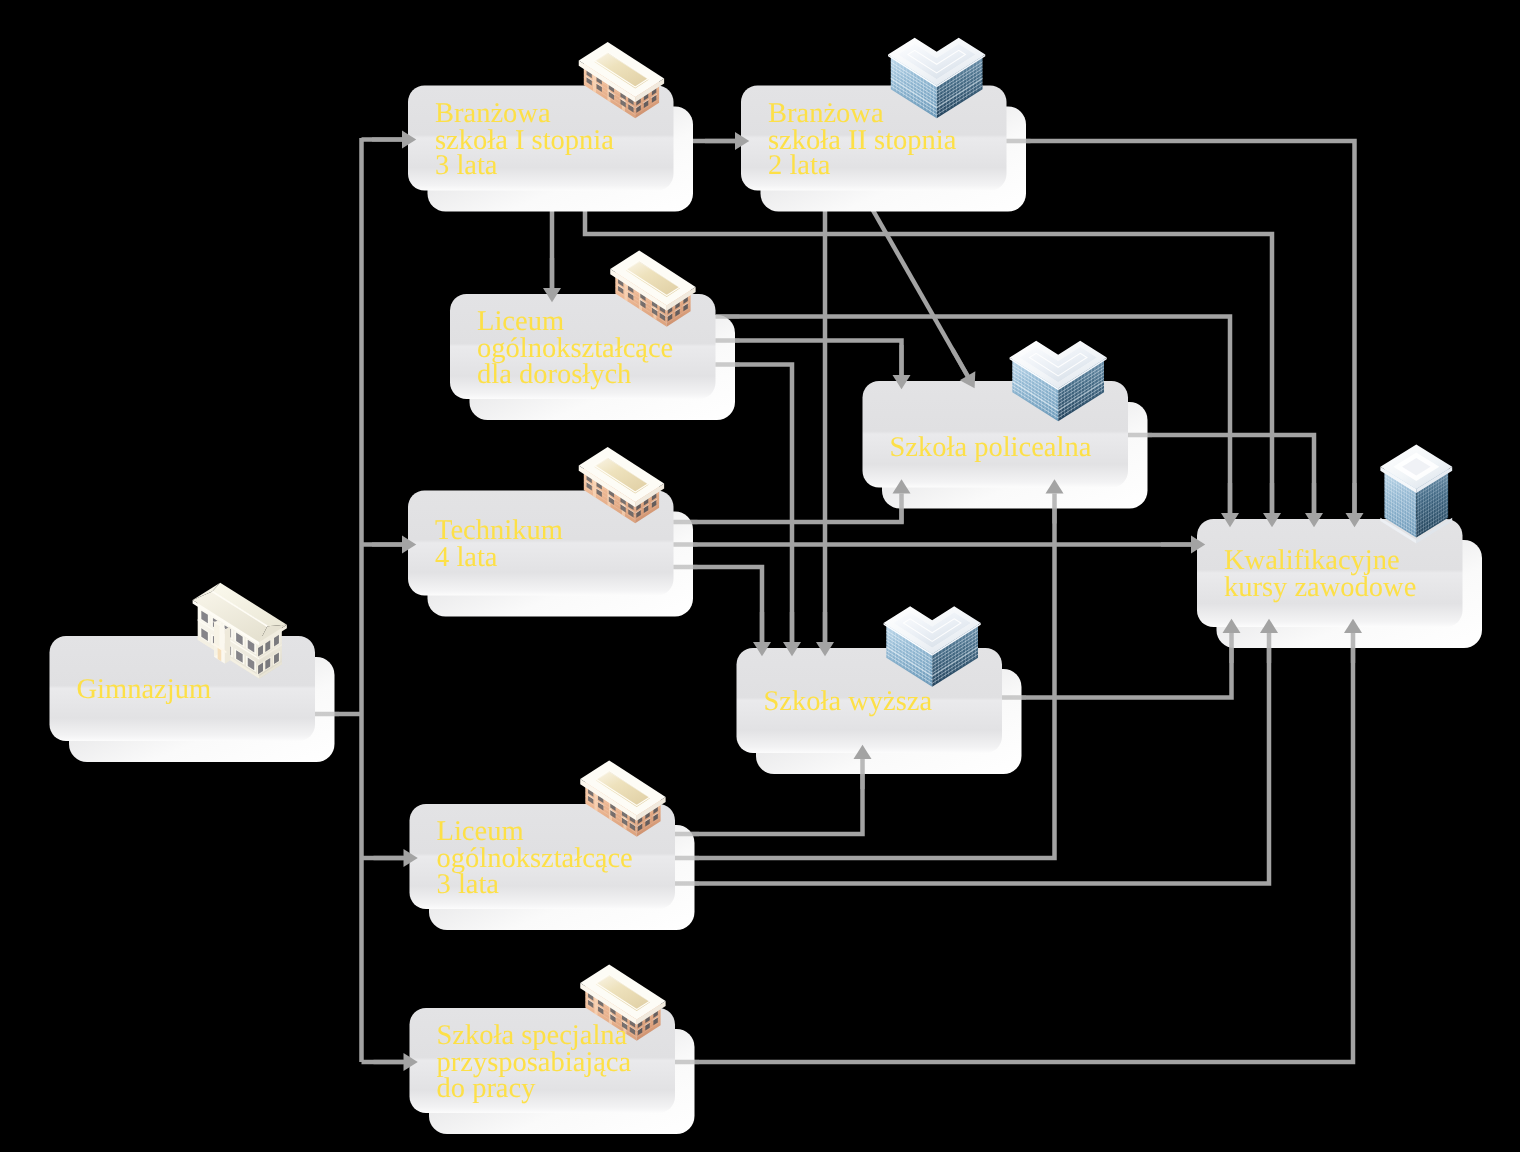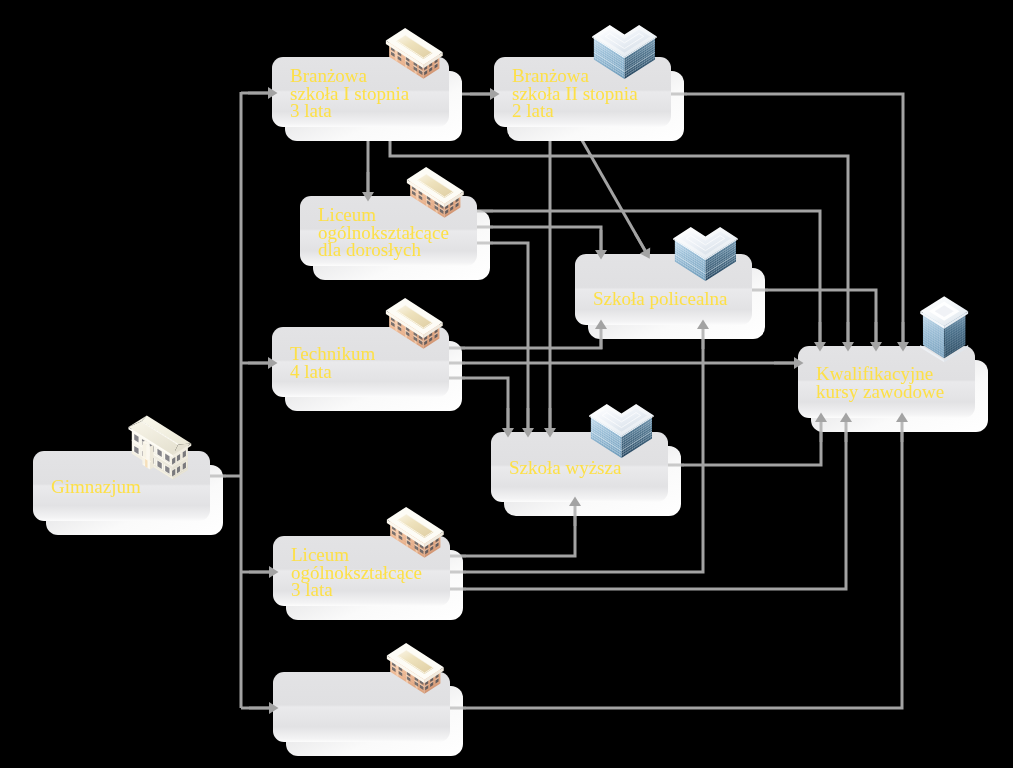--- a/index.html
+++ b/index.html
@@ -87,21 +87,21 @@
         <path d="M450 572L703 572L703 327.5" fill="none" stroke="#a3a3a3" stroke-width="3" stroke-linejoin="miter"></path>
       </g>
       <g>
         <path d="M450 589L846 589L846 420.5" fill="none" stroke="#a3a3a3" stroke-width="3" stroke-linejoin="miter"></path>
       </g>
       <g>
         <path d="M450 708L902 708L902 420.5" fill="none" stroke="#a3a3a3" stroke-width="3" stroke-linejoin="miter"></path>
       </g>
     </svg>
   <div id="nodes">
-      <div class="node" style="left: 33px; top: 451px; width: 177px; height: 70px;">
+      <div class="node" style="left: 33px; top: 424px; width: 177px; height: 70px;">
         <div class="shadowcard" style="left: 13px; top: 14px; width: 177px; height: 70px;"></div>
         <div class="card" style="left: 0px; top: 0px; width: 177px; height: 70px;"></div>
         <div class="icon" style="left: 92.6px; top: -38.4px; width: 67.7px; height: 68.8px;">
           <svg width="67.7" height="68.8" viewBox="6.8 -3.236 56 56.004" preserveAspectRatio="none">
             <defs>
               <linearGradient id="clL" x1="0" y1="0" x2="0.08" y2="1">
                 <stop offset="0" stop-color="#fdfcf5"></stop>
                 <stop offset="0.55" stop-color="#f3f0e5"></stop>
                 <stop offset="1" stop-color="#e6e2d4"></stop>
               </linearGradient>
@@ -835,20 +835,23 @@
             <path d="M54.3 36.614 L50.1 39.218 L50.1 39.718 L54.3 37.114 Z" fill="#f3eae1" opacity="0.75"></path>
             <path d="M9.2 11.864 L49.8 37.036 L49.8 40.636 L9.2 15.464 Z" fill="#fcf8ef"></path>
             <path d="M49.8 37.036 L70.6 24.14 L70.6 27.74 L49.8 40.636 Z" fill="#f1eade"></path>
             <path d="M30 -1.032 L70.6 24.14 L49.8 37.036 L9.2 11.864 Z" fill="#fdfcf6"></path>
             <path d="M30 5.912 L59.4 24.14 L59.4 25.14 L30 6.912 Z" fill="#efe9da"></path>
             <path d="M30 5.912 L20.4 11.864 L20.4 12.864 L30 6.912 Z" fill="#f8f4e8"></path>
             <path d="M30 6.912 L59.4 25.14 L49.8 31.092 L20.4 12.864 Z" fill="url(#bkRoof)"></path>
             <path d="M30 5.912 L59.4 24.14 L49.8 30.092 L20.4 11.864 Z" fill="none" stroke="#fffdf6" stroke-width="0.8"></path>
           </svg>
         </div>
+        <div class="label" style="left: 18px; top: 10px;">Szkoła specjalna
+przysposabiająca
+do pracy</div>
       </div>
       <div class="node" style="left: 798px; top: 346px; width: 161px; height: 72px;">
         <div class="shadowcard" style="left: 13px; top: 14px; width: 177px; height: 72px;"></div>
         <div class="card" style="left: 0px; top: 0px; width: 177px; height: 72px;"></div>
         <div class="icon" style="left: 119.8px; top: -52.3px; width: 52.4px; height: 72.8px;">
           <svg width="52.4" height="72.8" viewBox="-1.2 -29.488 46.4 64.288" preserveAspectRatio="none">
             <defs>
               <linearGradient id="twL" x1="0" y1="0" x2="0.08" y2="1">
                 <stop offset="0" stop-color="#c2dbec"></stop>
                 <stop offset="0.45" stop-color="#92b7d1"></stop>

